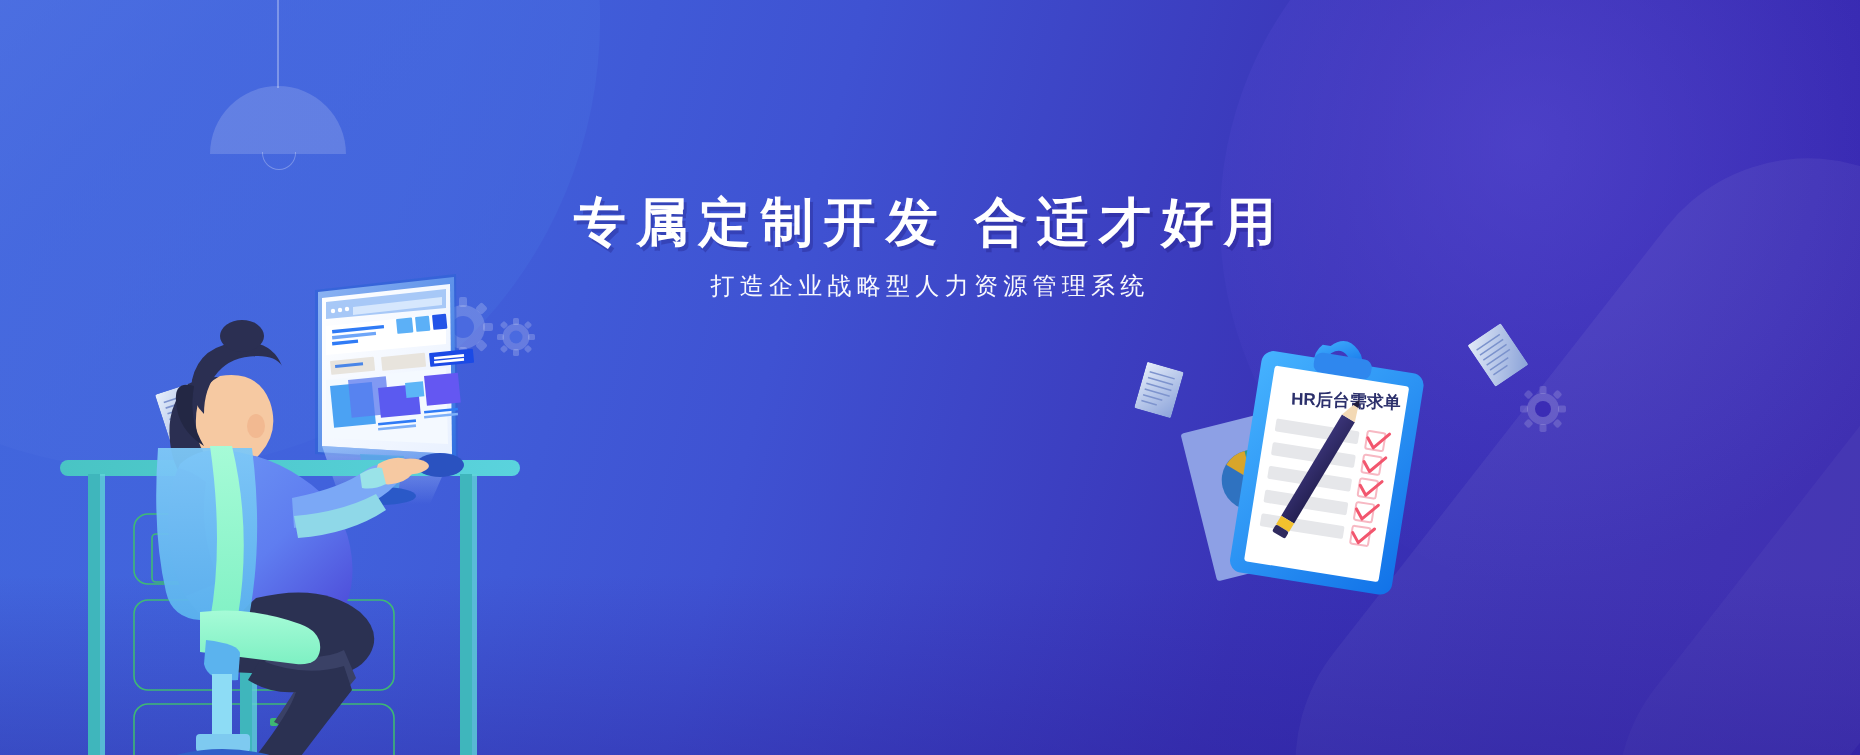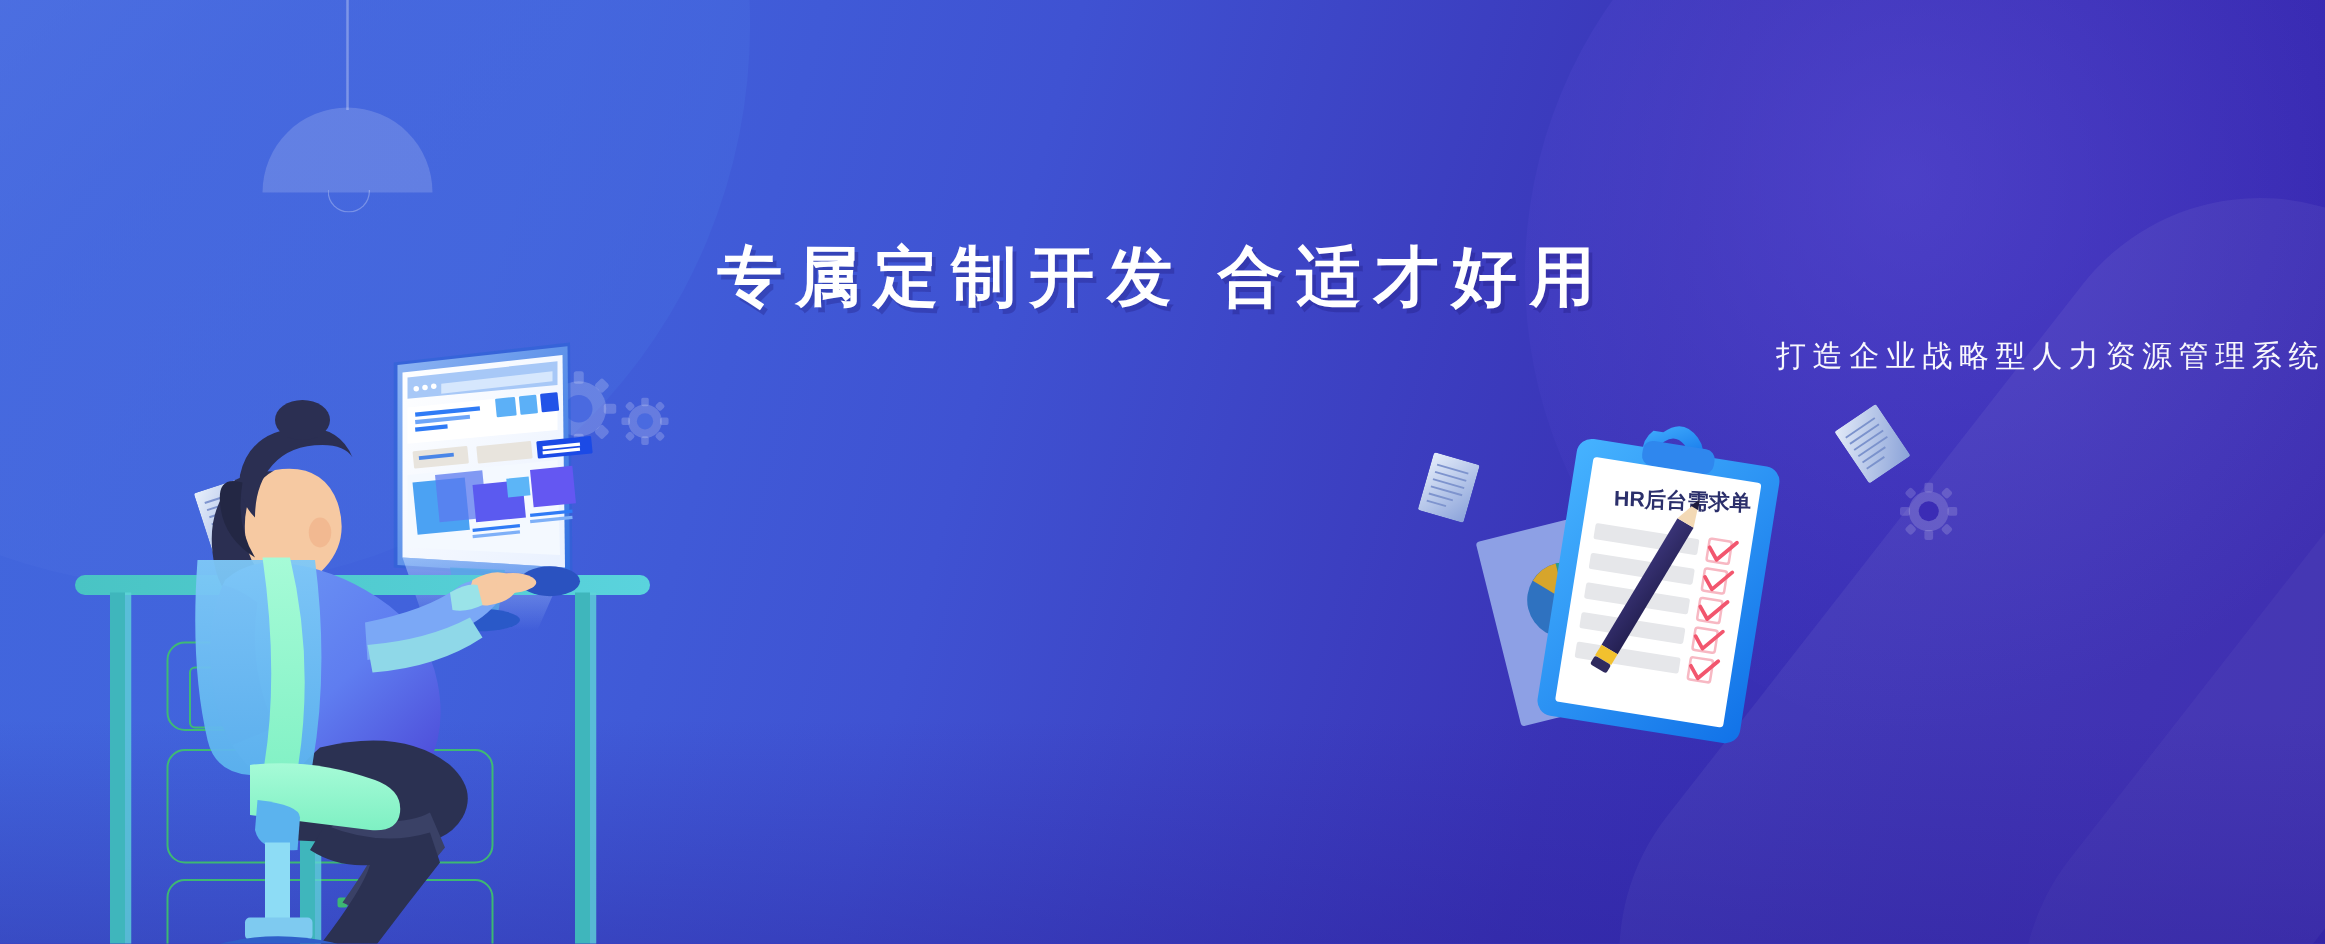--- a/index.html
+++ b/index.html
@@ -63,21 +63,21 @@
     pointer-events:none;
   }
   .headline{
     margin:0;color:#ffffff;font-size:52px;font-weight:700;letter-spacing:.20em;
     text-shadow:3px 4px 0 rgba(30,22,120,.30);
     line-height:1;
   }
   .headline .gap{display:inline-block;width:26px;}
   .subhead{
     margin:26px 0 0 0;color:#ffffff;font-size:24px;font-weight:400;letter-spacing:.22em;
-    line-height:1;opacity:.97;text-align:right;
+    line-height:1;opacity:.97;
   }
 
   
   .scene{position:absolute;left:60px;top:268px;width:620px;height:500px;}
   .scene svg{display:block;overflow:visible;}
 
   
   .clip-scene{position:absolute;left:1180px;top:330px;width:300px;height:300px;}
   .clip-scene svg{display:block;overflow:visible;}
 </style>

